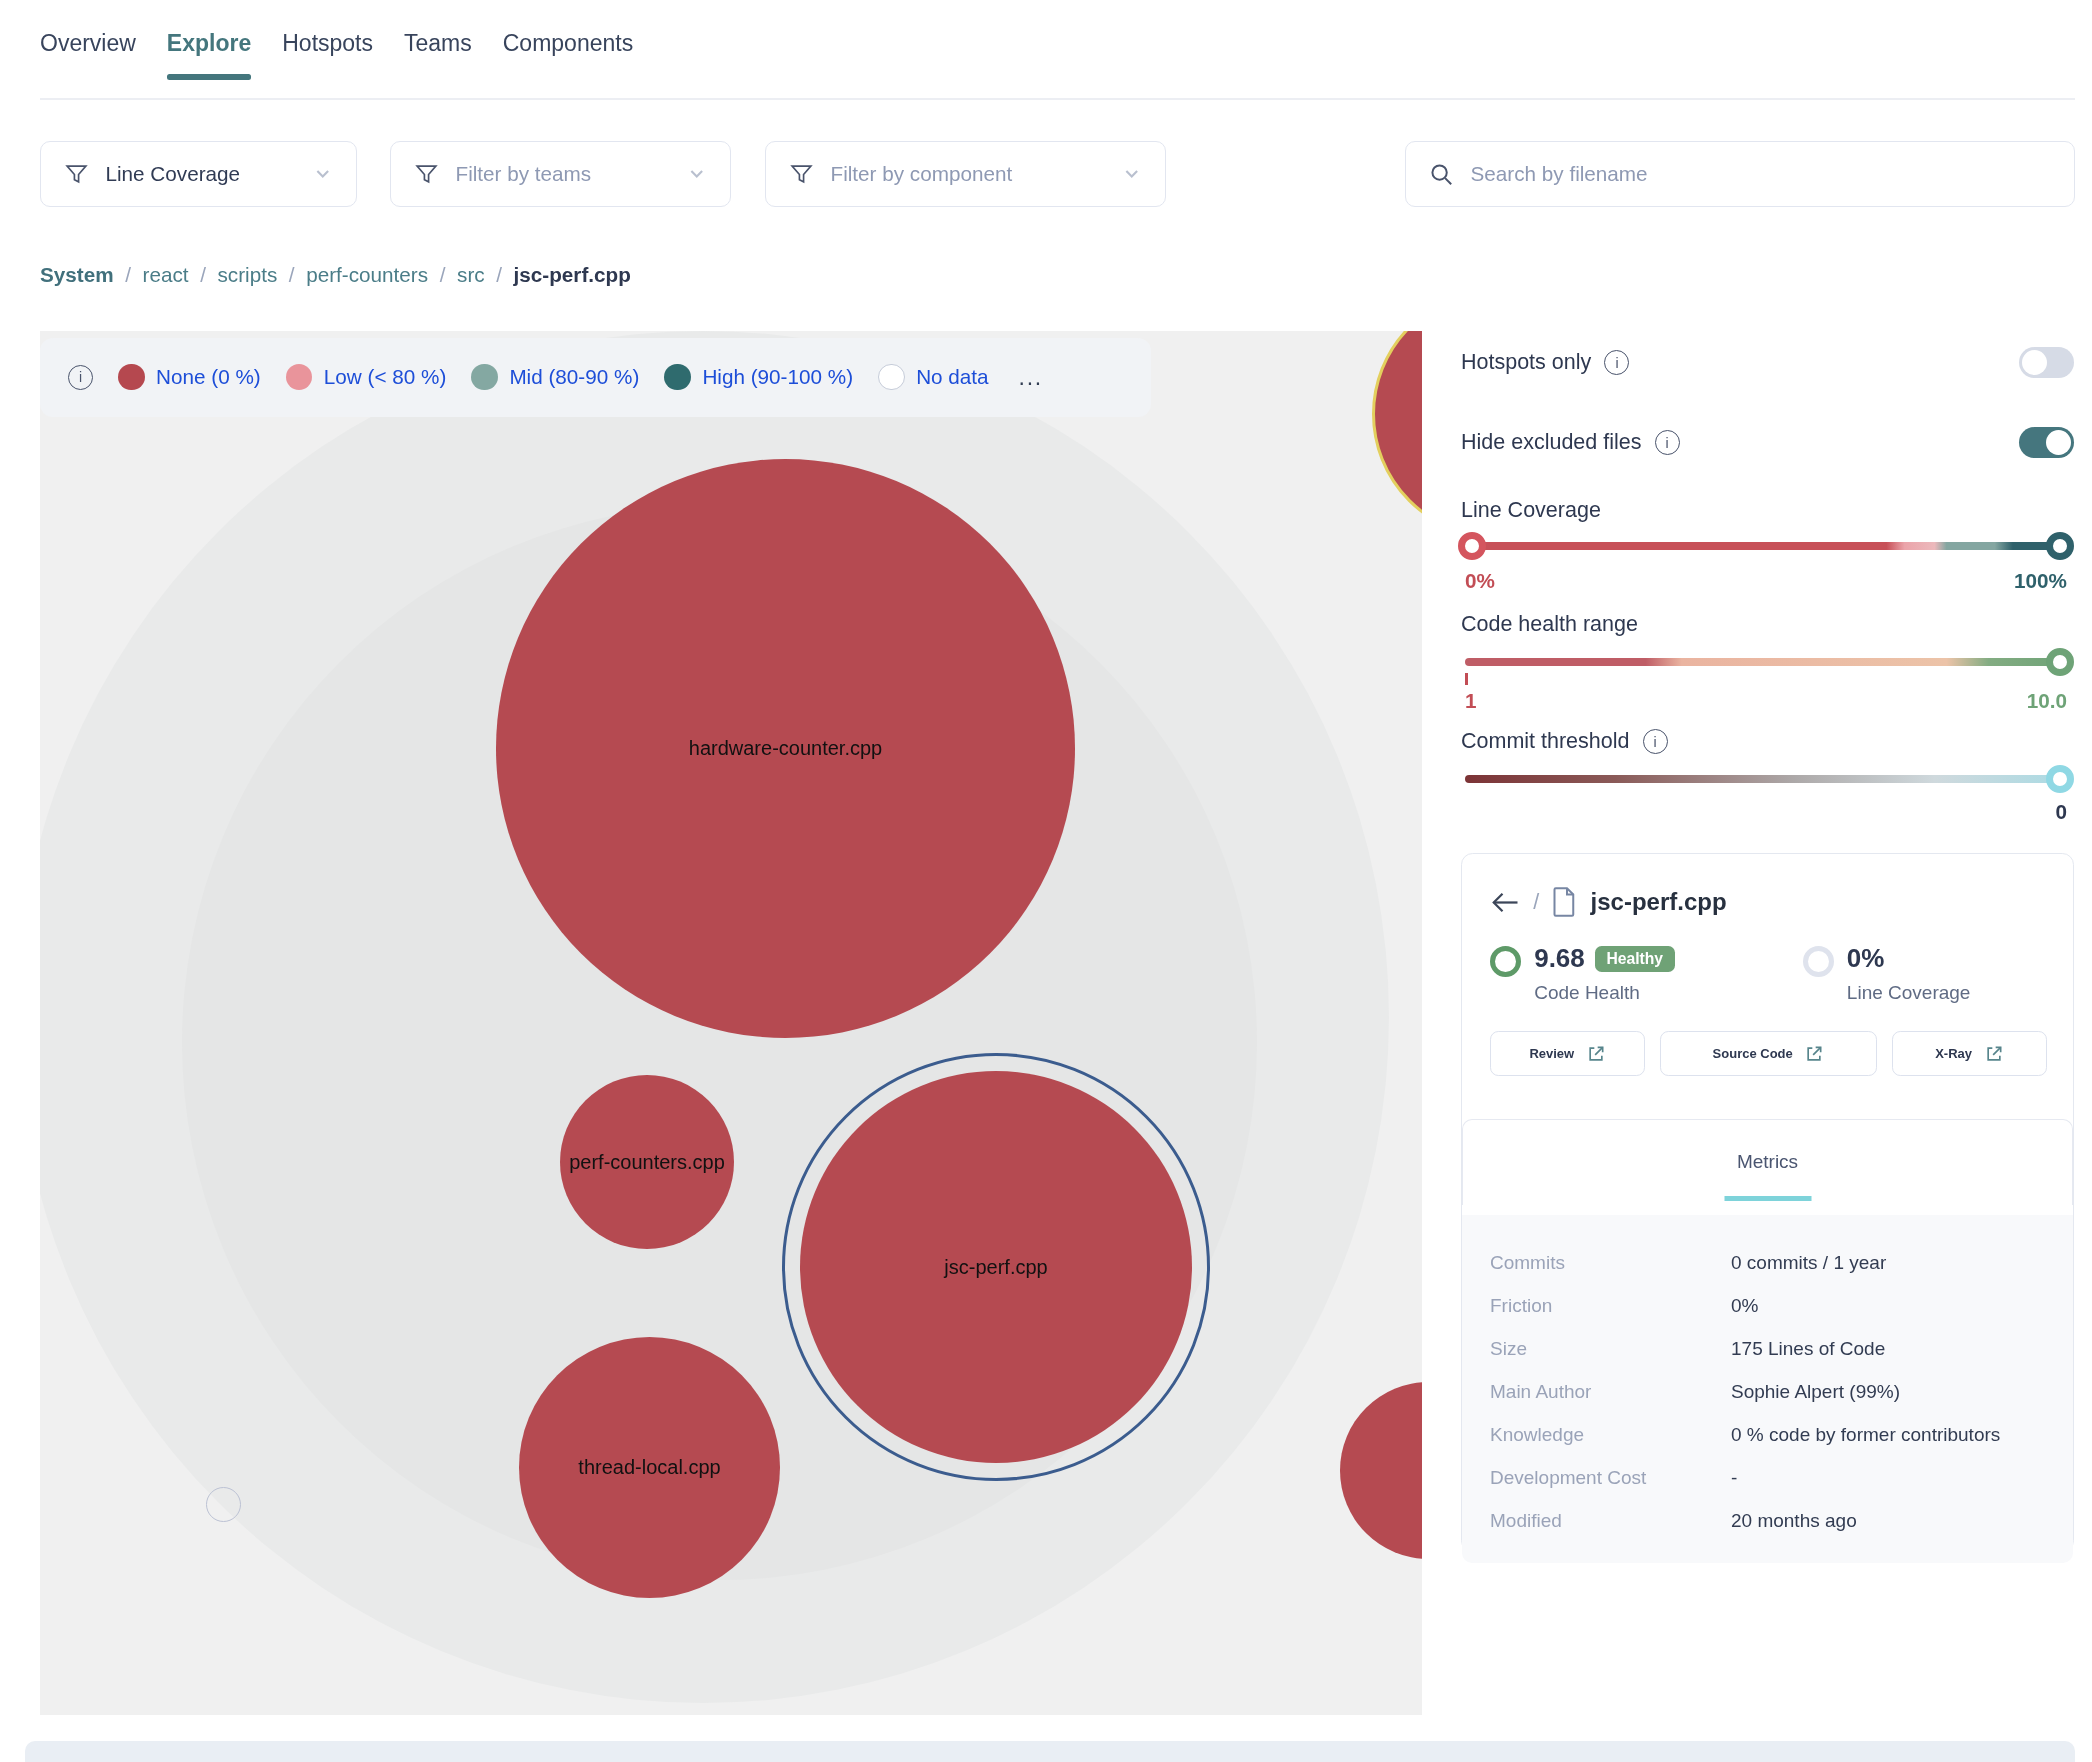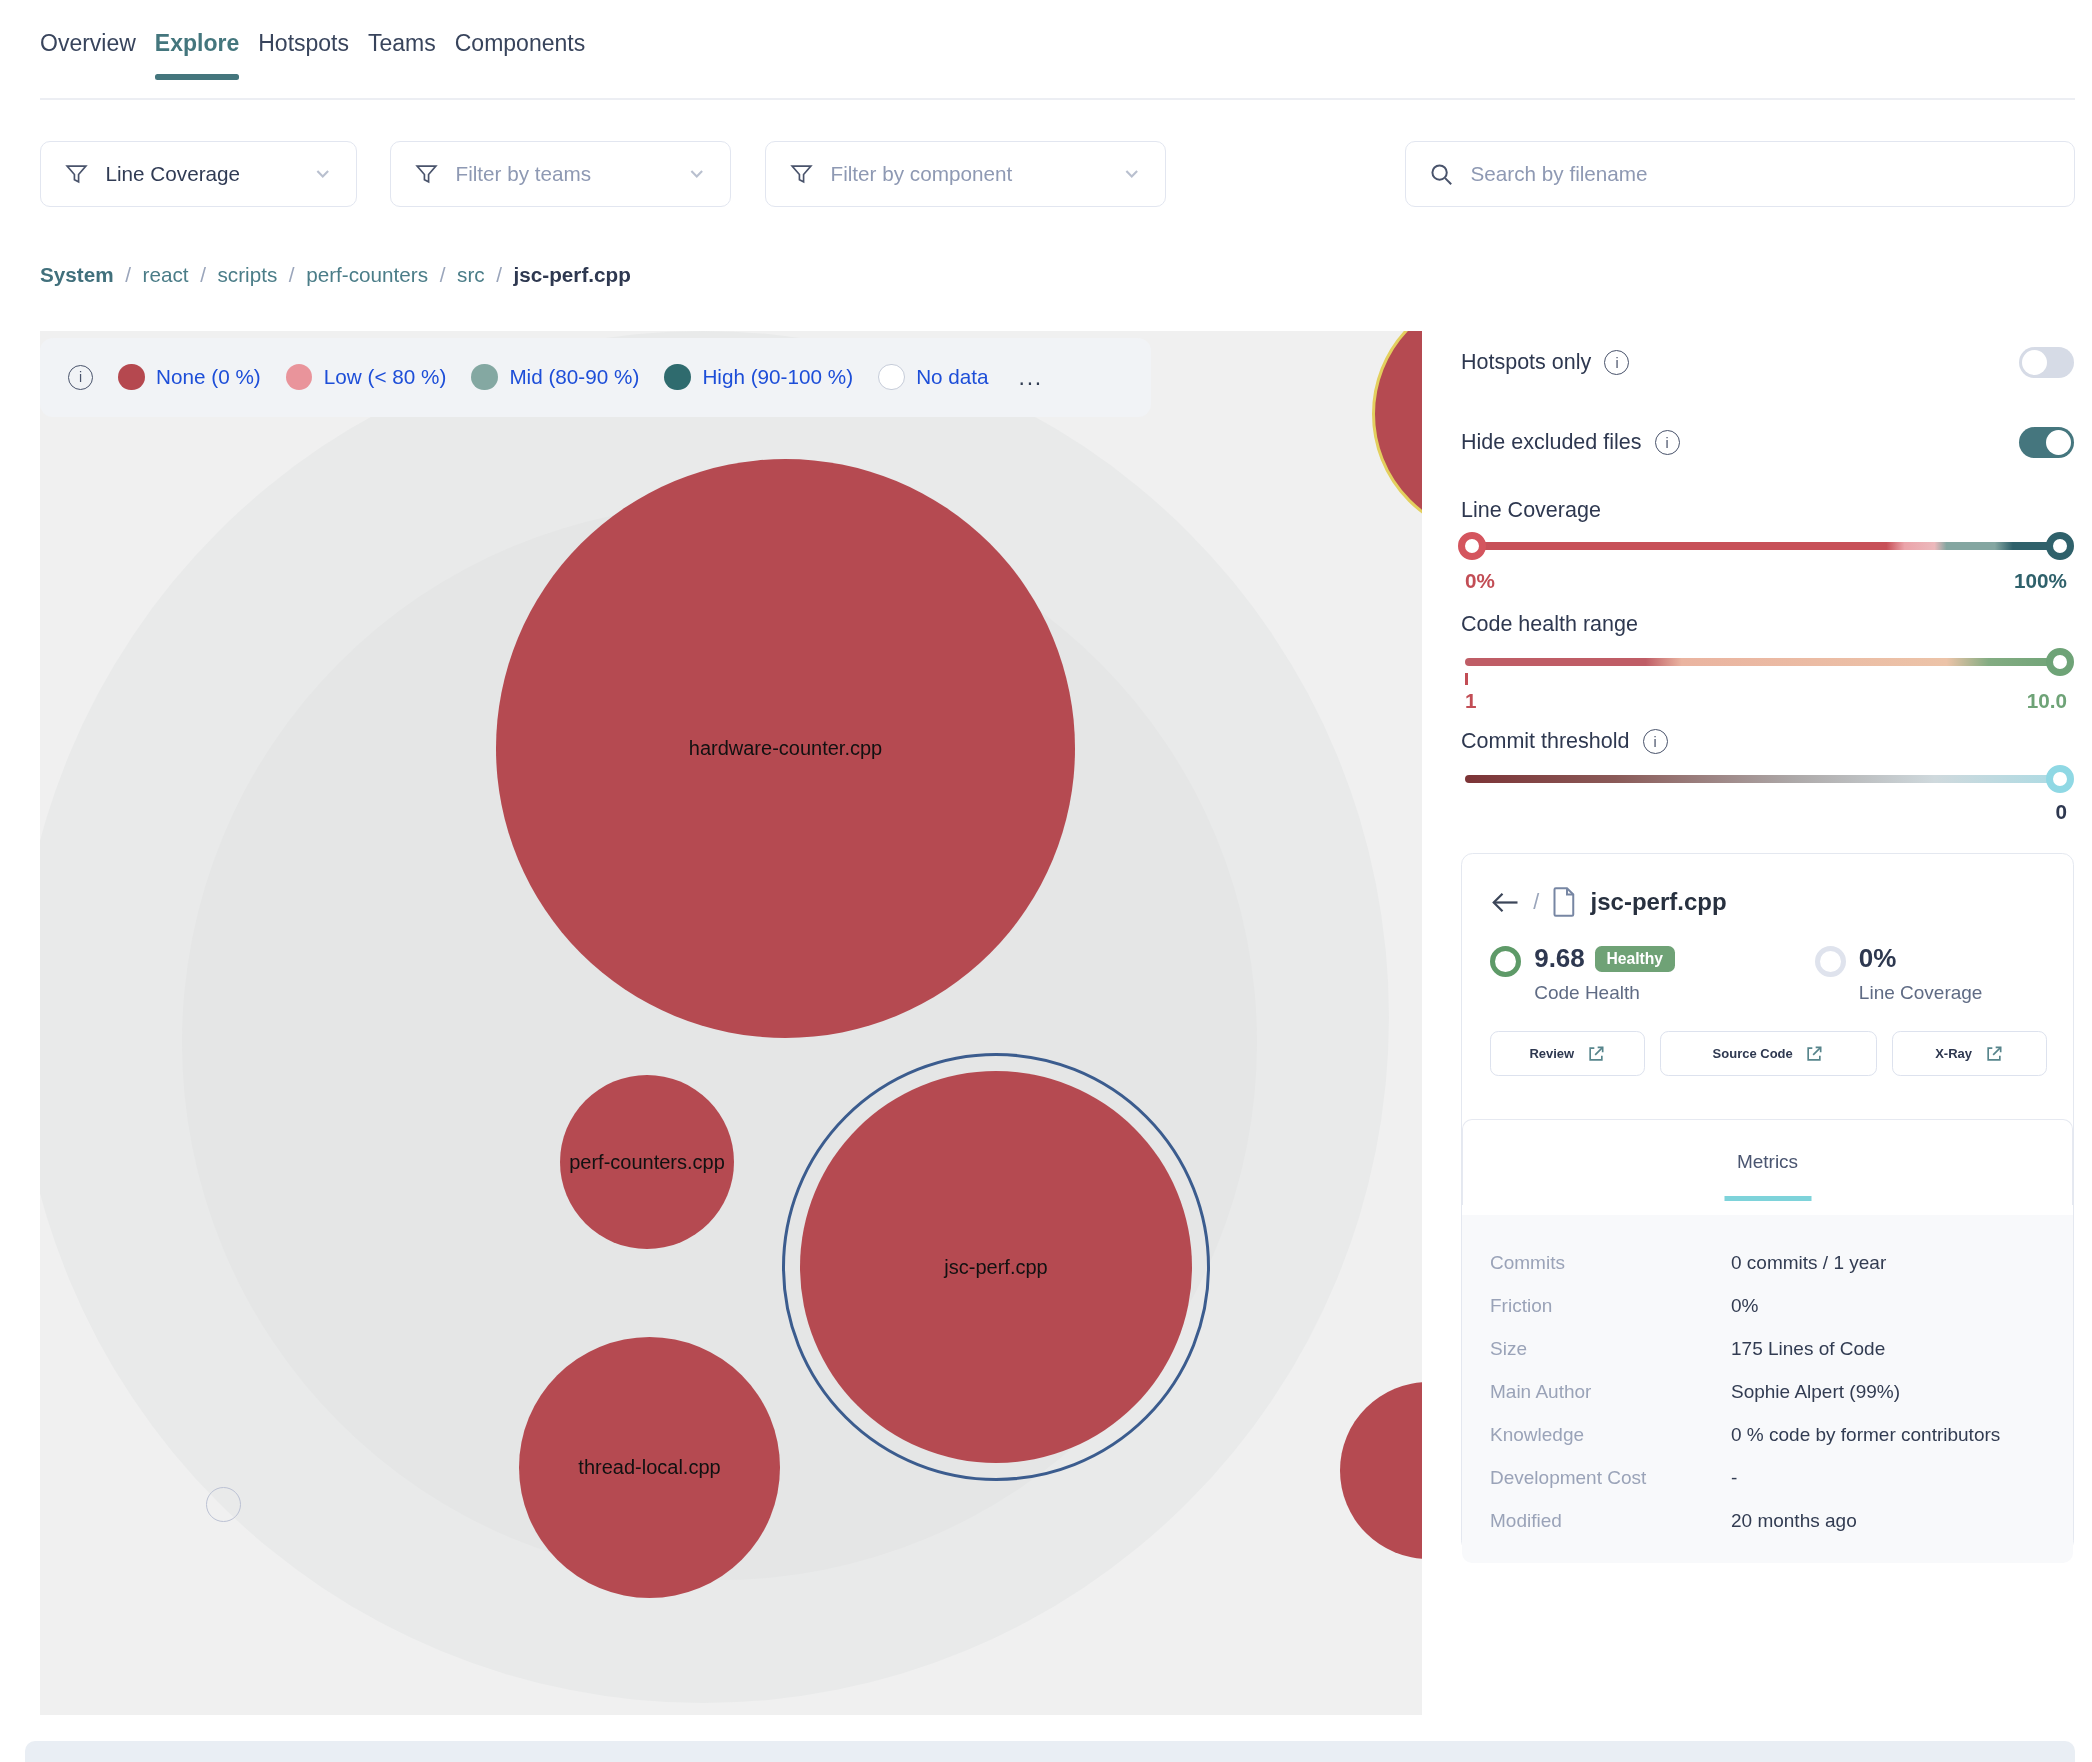--- a/index.html
+++ b/index.html
@@ -1,21 +1,21 @@
 <!DOCTYPE html>
 <html style="font-size:13.2px"><head>
 <meta charset="utf-8">
 <style>
   * { margin:0; padding:0; box-sizing:border-box; }
   html,body { background:#fff; }
   body { font-family:"Liberation Sans", sans-serif; color:#333e54; }
   .page { position:relative; width:2093px; height:1762px; background:#fff; overflow:hidden; }
 
   
-  .nav { position:absolute; left:40px; top:30px; display:flex; gap:19px; align-items:flex-end; }
+  .nav { position:absolute; left:40px; top:30px; display:flex; gap:31px; align-items:flex-end; }
   .nav-tab { font-size:23px; font-weight:500; color:#38445c; cursor:pointer; padding-bottom:33px; position:relative; background:none; border:none; font-family:inherit; }
   .nav-tab.active { color:#44767d; font-weight:700; }
   .nav-tab.active::after { content:""; position:absolute; left:0; right:0; bottom:10px; height:5.8px; background:#44767d; border-radius:2.5px; }
   .nav-underline { position:absolute; left:40px; top:98px; width:2035px; height:1.7px; background:#eceef3; }
 
   
   .filters { position:absolute; left:40px; top:141px; width:2035px; height:66px; }
   .filter-btn { position:absolute; top:0; height:66px; border:1.7px solid #e2e6f0; border-radius:10px; background:#fff; display:flex; align-items:center; gap:16.5px; padding:0 23px; font-size:20.7px; font-family:inherit; cursor:pointer; }
   .filter-btn .lbl { color:#303b54; font-weight:500; }
   .filter-btn .lbl.placeholder { color:#8e99b3; font-weight:400; }
@@ -86,21 +86,21 @@
   .minmax { position:absolute; left:1465px; width:602px; display:flex; justify-content:space-between; font-size:20.7px; font-weight:700; }
   .mm-red { color:#c24d55; } .mm-teal { color:#2f616b; } .mm-green { color:#6ea377; } .mm-dark { color:#2e3850; }
   .tick-red { position:absolute; left:1465px; width:2.5px; height:12.4px; background:#c24d55; }
 
   
   .card { position:absolute; left:1461px; top:853px; width:613px; height:699px; background:#fff; border:1.7px solid #e4e8f0; border-radius:11.6px; }
   .card-header { position:absolute; left:28px; top:33px; display:flex; align-items:center; gap:13.2px; }
   .back-arrow { cursor:pointer; display:flex; }
   .card-sep { color:#9aa5bb; font-size:21.5px; }
   .card-name { font-size:24px; font-weight:700; color:#27303f; }
-  .stats { position:absolute; left:28px; top:89px; width:555px; display:flex;gap:12px; }
+  .stats { position:absolute; left:28px; top:89px; width:555px; display:flex; }
   .stat { display:flex; align-items:flex-start; gap:13.2px; }
   .stat-right { margin-left:128px; }
   .ring { width:31px; height:31px; border-radius:50%; margin-top:3.3px; }
   .ring-green { border:5.8px solid #5e9a68; }
   .ring-grey { border:5.8px solid #dfe3ed; }
   .stat-val { font-size:26px; font-weight:700; color:#2e3850; }
   .badge-healthy { display:inline-block; margin-left:10px; background:#6fa276; color:#fff; font-size:15.7px; font-weight:600; padding:4.1px 11.6px; border-radius:6.6px; vertical-align:3.3px; }
   .stat-sub { font-size:19px; color:#5f6b84; margin-top:8.3px; }
   .card-actions { position:absolute; left:28px; top:177px; width:557px; display:flex; gap:15px; }
   .action-btn { flex:1; height:45px; border:1.7px solid #dde2ee; border-radius:8.3px; background:#fff; display:flex; align-items:center; justify-content:center; gap:11.6px; font-size:13px; font-weight:600; color:#2e3850; font-family:inherit; cursor:pointer; }

